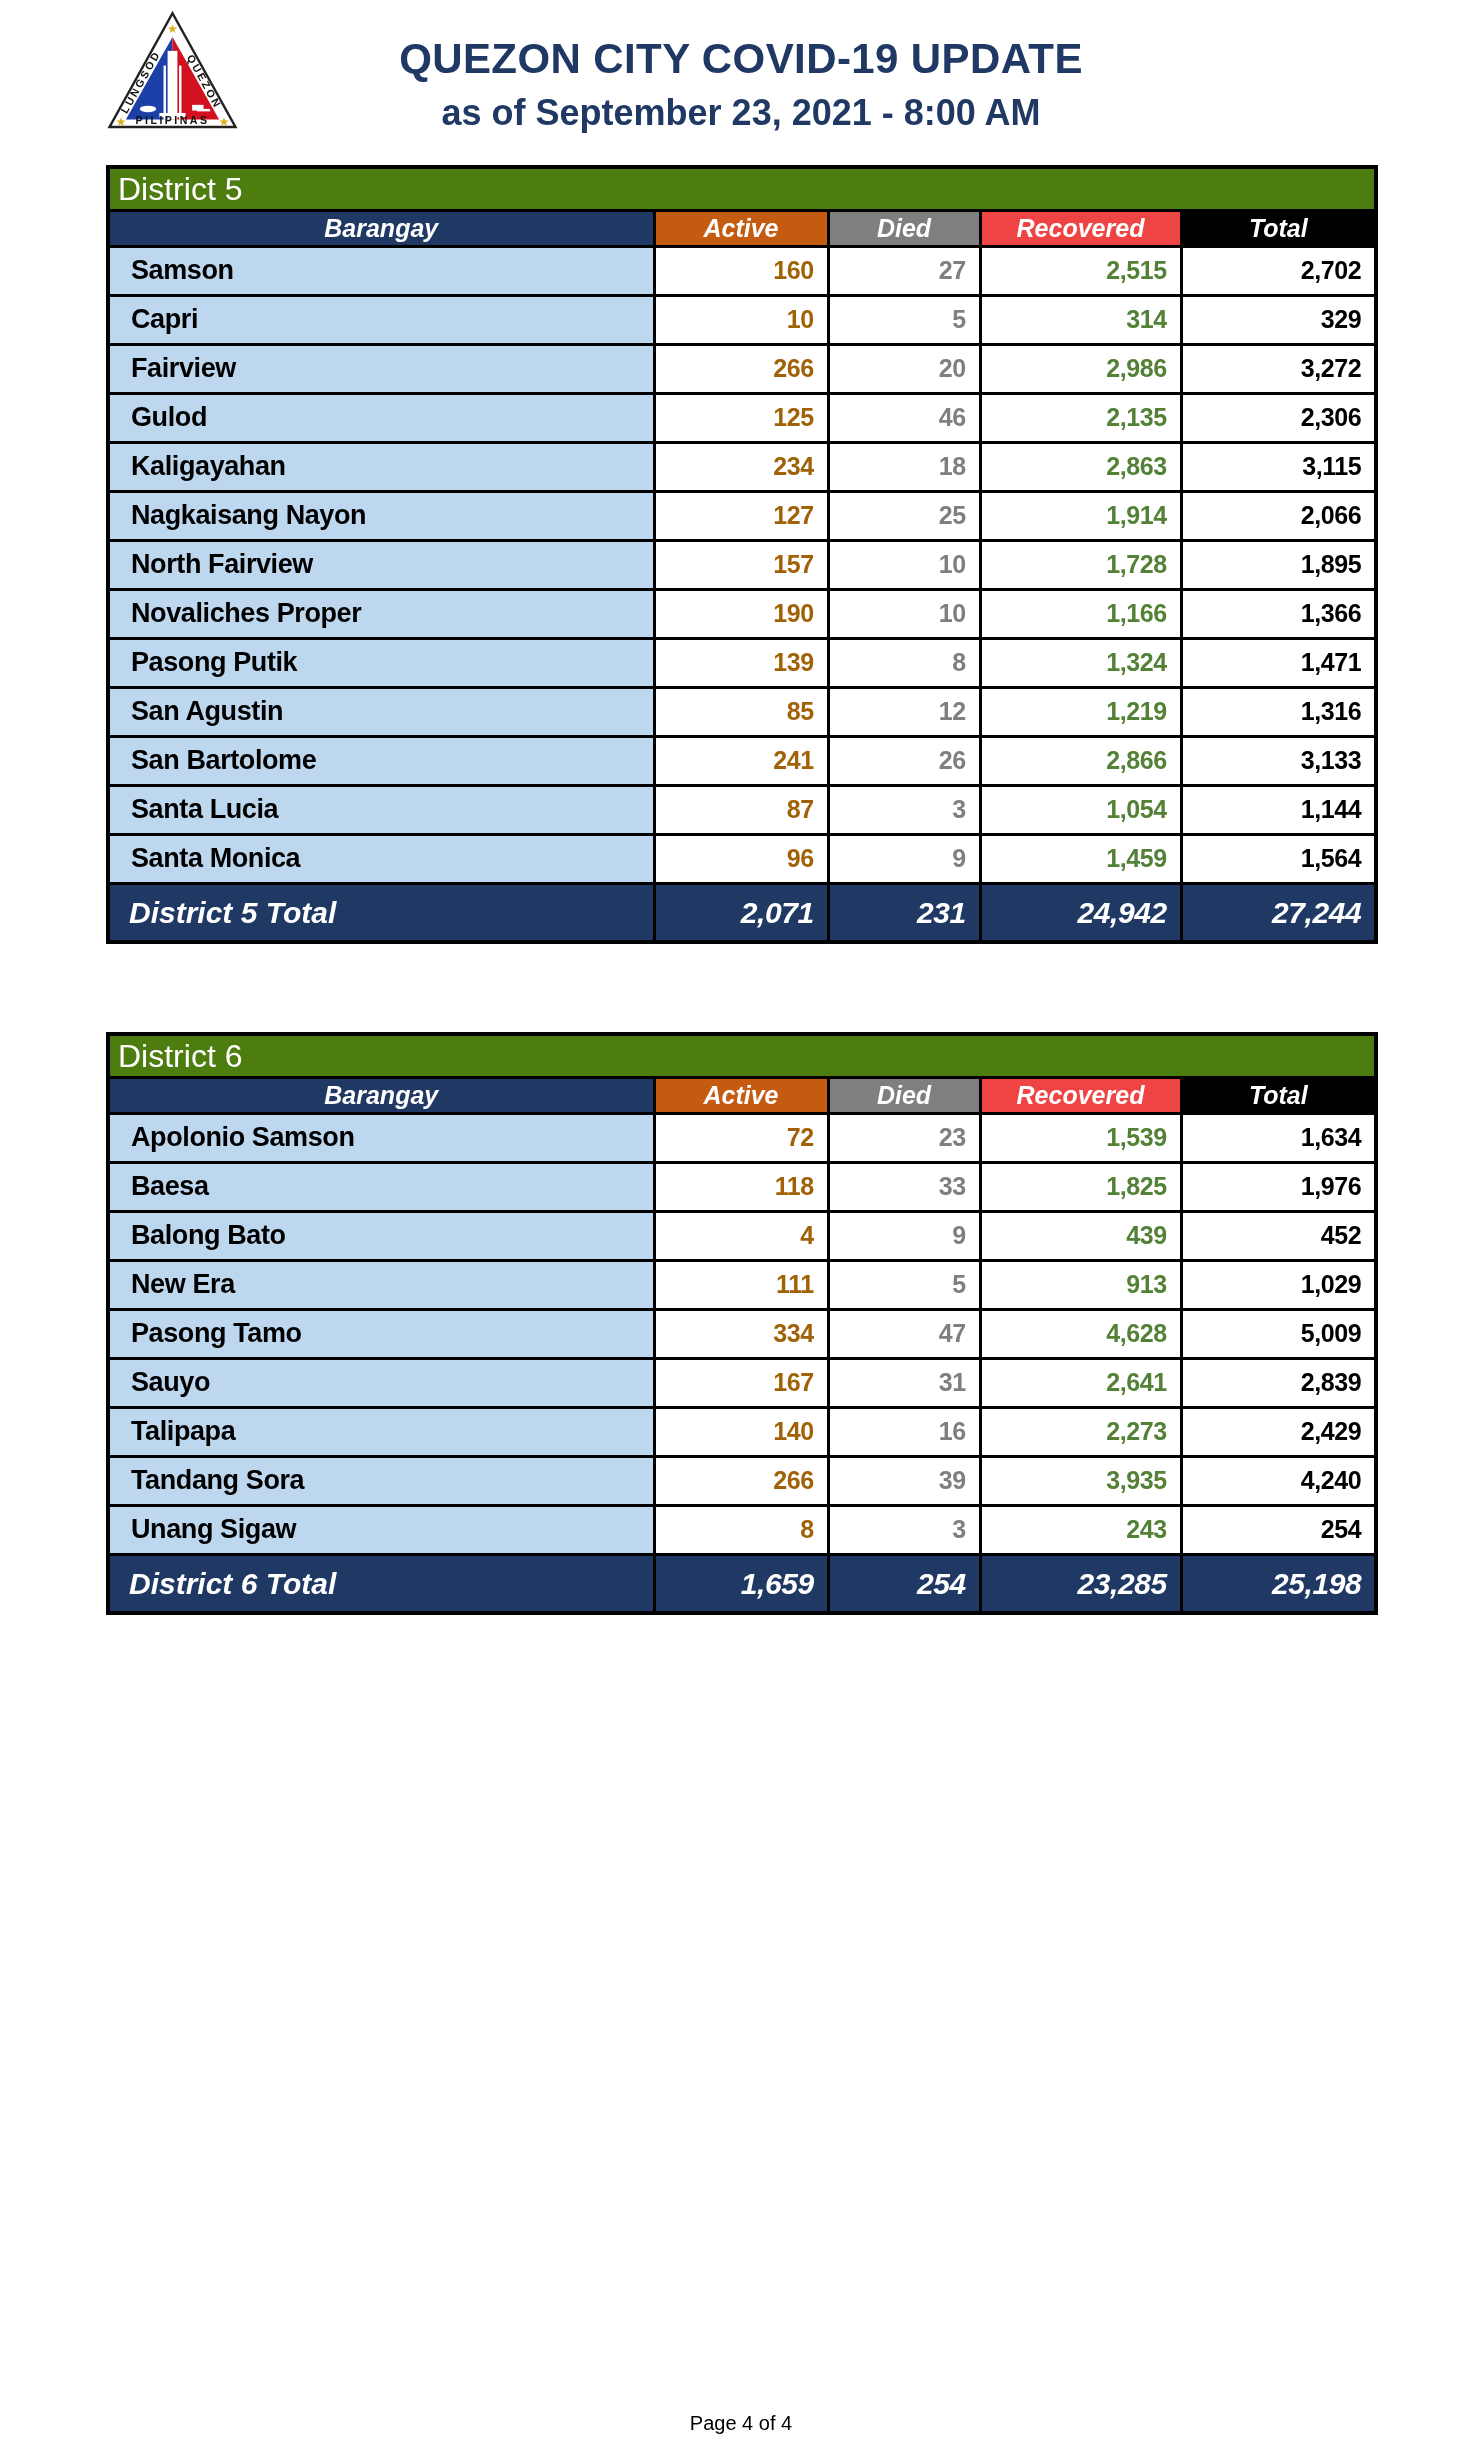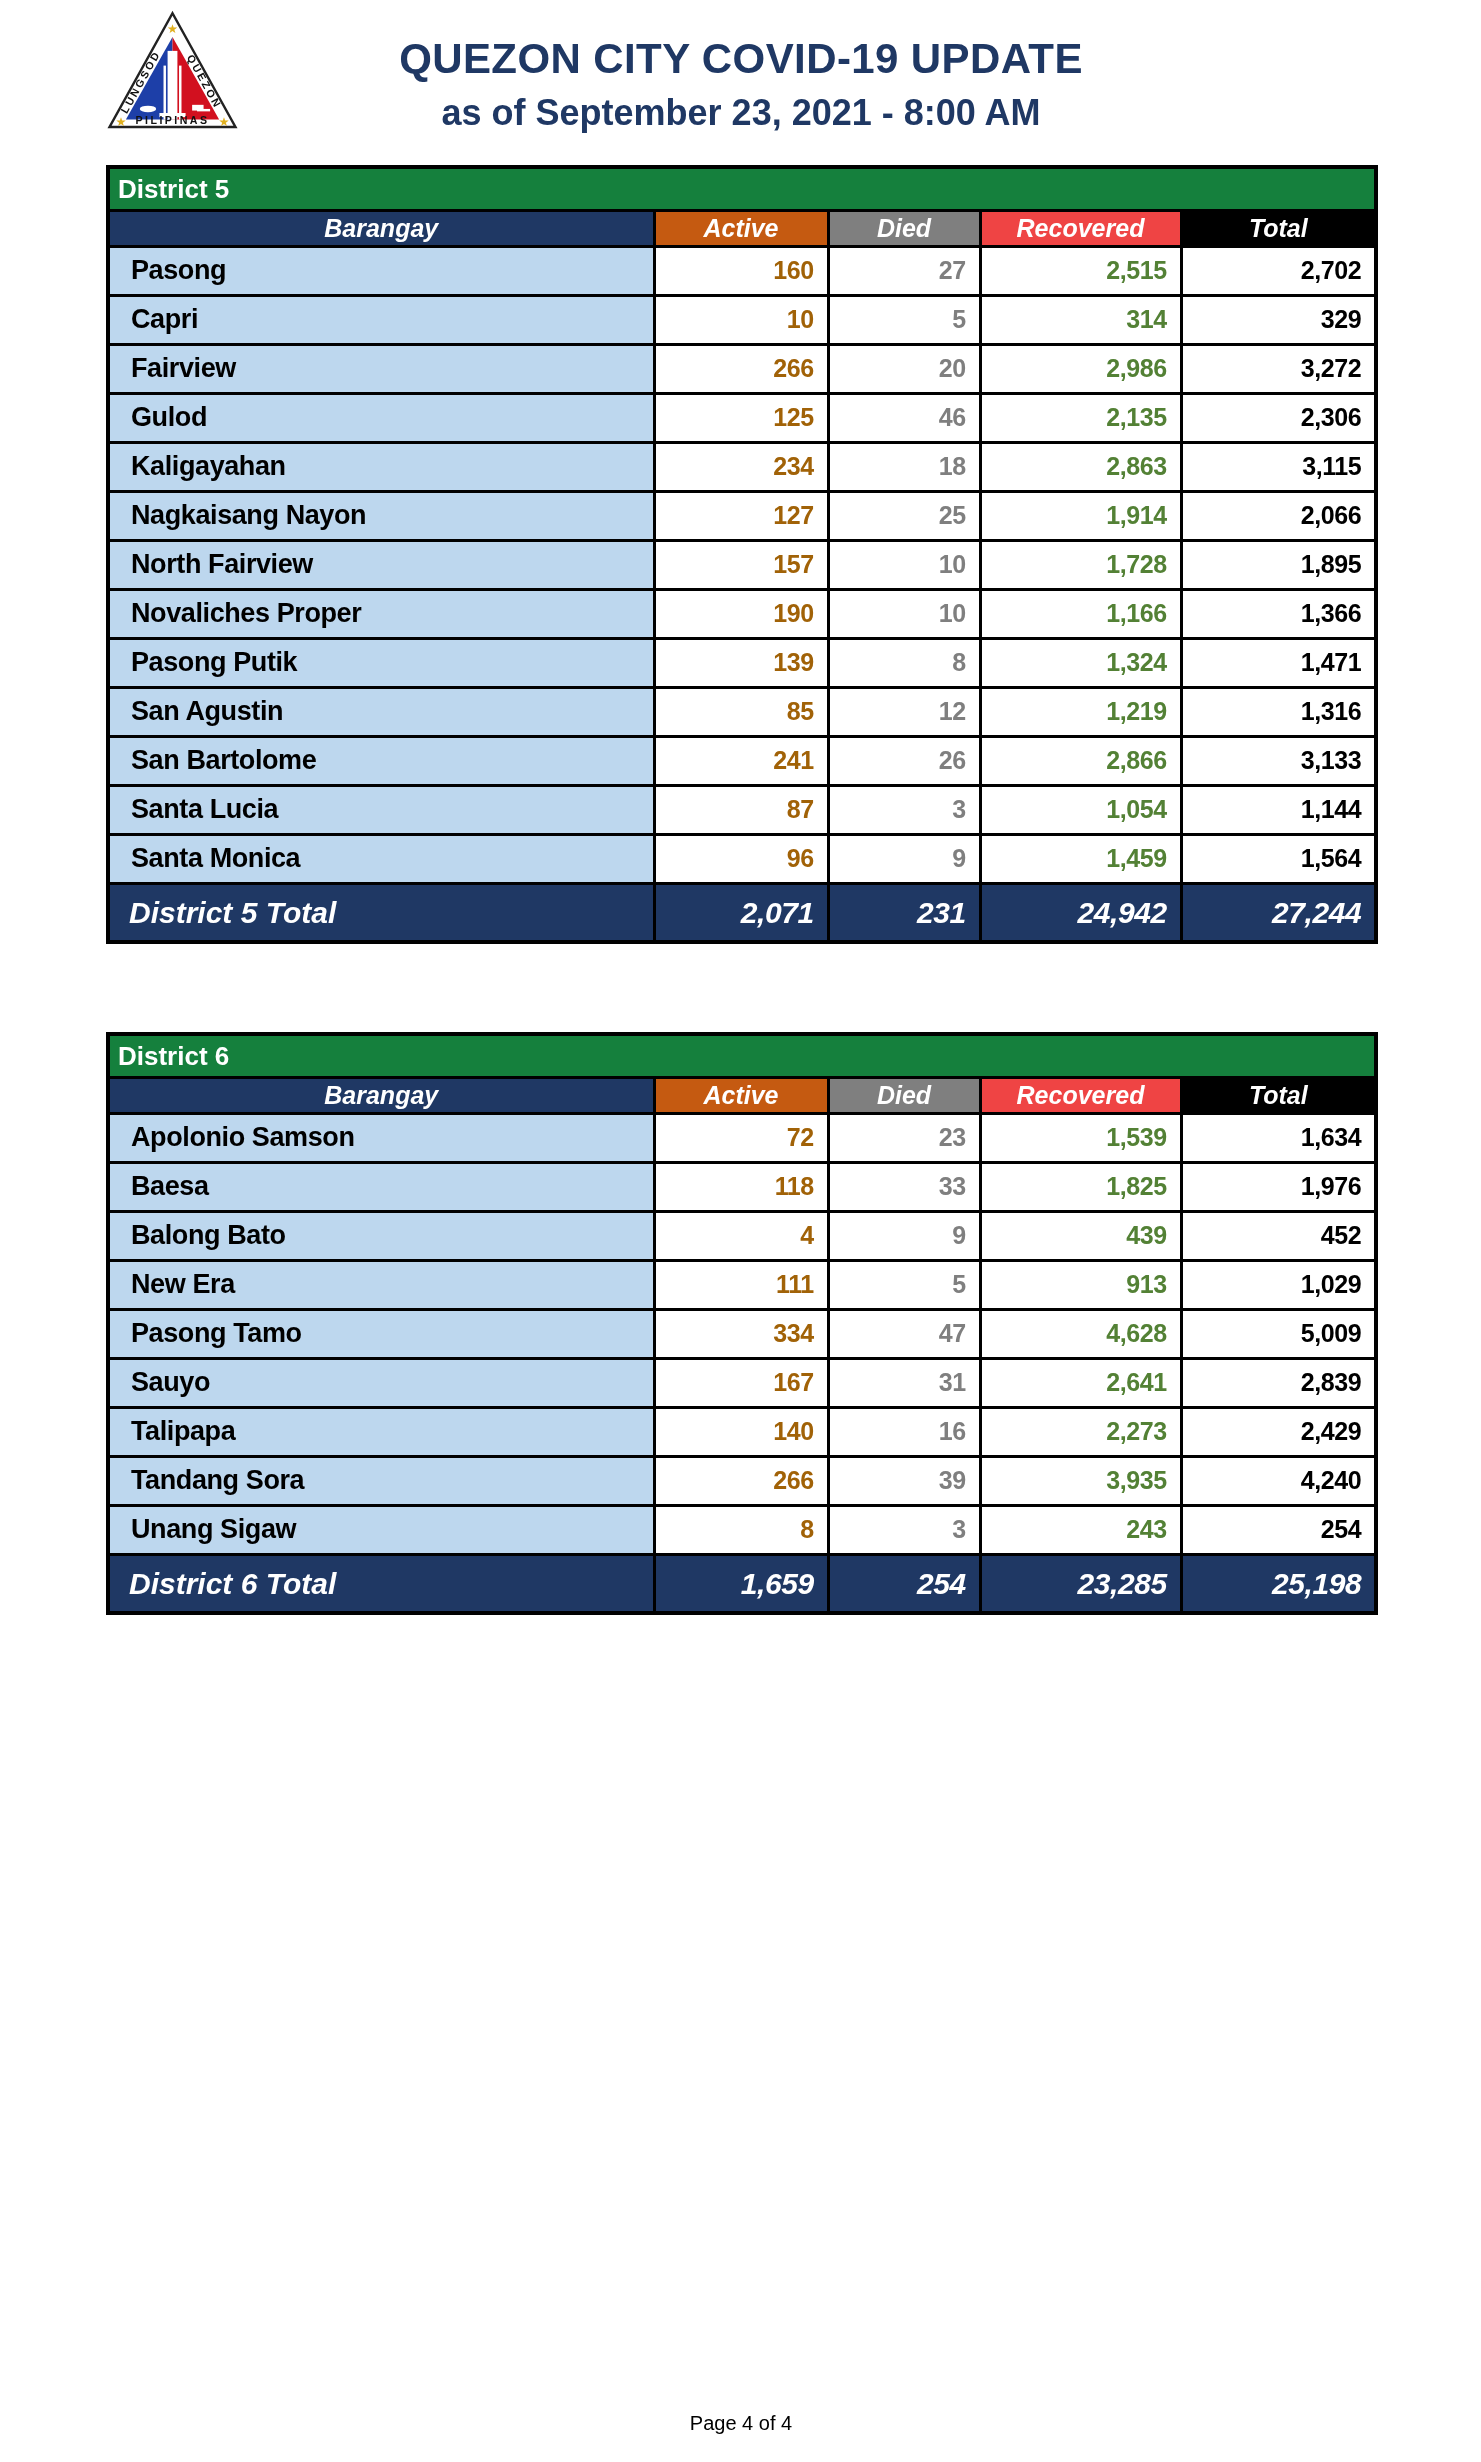--- a/index.html
+++ b/index.html
@@ -38,24 +38,24 @@
   }
   table.district-table + table.district-table { margin-top: 88px; }
   td { border: 3.2px solid #000; box-sizing: border-box; overflow: hidden; white-space: nowrap; }
   col.col-barangay { width: 546px; }
   col.col-active   { width: 174px; }
   col.col-died     { width: 152px; }
   col.col-recovered{ width: 201px; }
   col.col-total    { width: 195px; }
 
   tr.district-row td {
-    background: #15803d;
+    background: #4d7c0f;
     color: #ffffff;
-    font-weight: bold;
-    font-size: 26px;
+    font-weight: normal;
+    font-size: 32px;
     text-align: left;
     padding: 0 0 0 8px;
     height: 43px;
   }
   tr.header-row td {
     color: #ffffff;
     font-weight: bold;
     font-style: italic;
     font-size: 25px;
     text-align: center;
@@ -156,21 +156,21 @@
             <td colspan="5">District 5</td>
           </tr>
           <tr class="header-row">
             <td class="h-barangay">Barangay</td>
             <td class="h-active">Active</td>
             <td class="h-died">Died</td>
             <td class="h-recovered">Recovered</td>
             <td class="h-total">Total</td>
           </tr>
           <tr class="data-row">
-            <td class="c-barangay">Pasong</td>
+            <td class="c-barangay">Samson</td>
             <td class="c-num c-active">160</td>
             <td class="c-num c-died">27</td>
             <td class="c-num c-recovered">2,515</td>
             <td class="c-num c-total">2,702</td>
           </tr>
           <tr class="data-row">
             <td class="c-barangay">Capri</td>
             <td class="c-num c-active">10</td>
             <td class="c-num c-died">5</td>
             <td class="c-num c-recovered">314</td>

